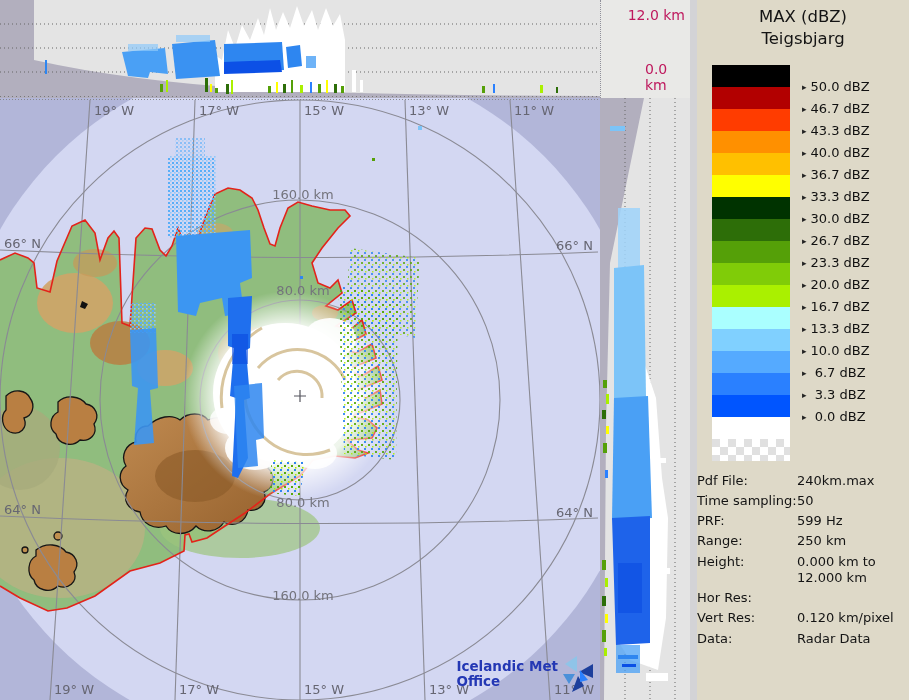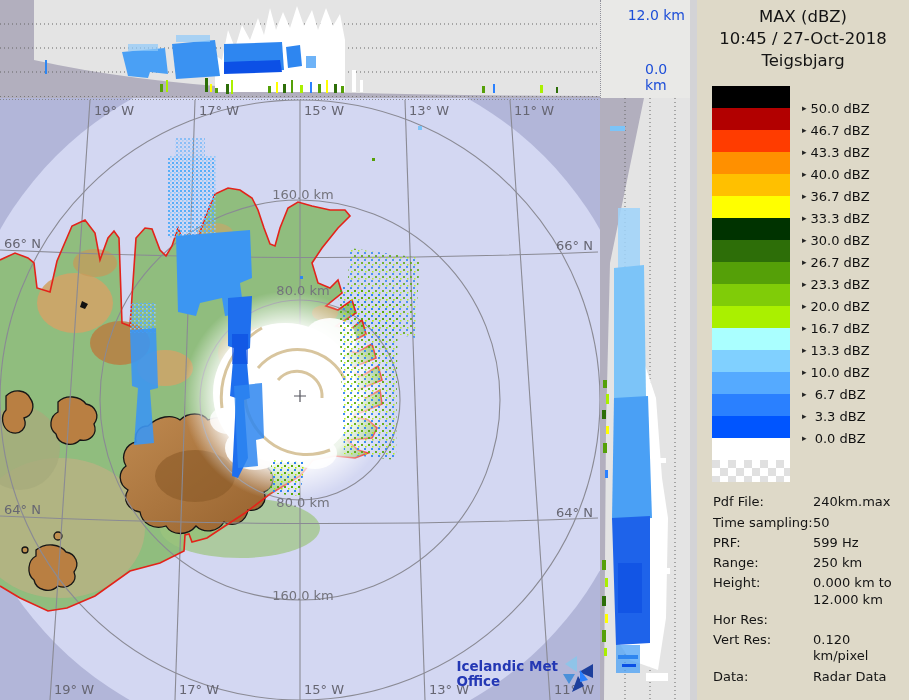--- a/index.html
+++ b/index.html
@@ -4,38 +4,38 @@
 <style>
   html,body{margin:0;padding:0;background:#888;}
   .stage{position:relative;width:909px;height:700px;overflow:hidden;
          font-family:"DejaVu Sans",sans-serif;background:#ded9c8;}
   .panel{position:absolute;}
   svg{display:block;}
 
   
   .corner{left:600px;top:0;width:90px;height:98px;background:#e9e9e7;
           border-left:1px dotted #90909a;box-sizing:border-box;
-          color:#1d4ed8;font-size:14px;}
+          color:#be185d;font-size:14px;}
   .corner .axmax{position:absolute;top:7px;right:5px;}
   .corner .axmin{position:absolute;bottom:5px;left:8px;margin-left:36px;}
 
   
   .sidebar{position:absolute;left:690px;top:0;width:219px;height:700px;
            box-sizing:border-box;border-left:7px solid #d3d3d6;
            background:#ded9c8;color:#141414;}
   .hdr{margin-top:6px;text-align:center;font-size:16.5px;line-height:1.32;}
   .legend{margin-top:15px;padding-left:15px;}
   .lrow{display:flex;height:22px;}
   .sw{width:78px;flex:none;}
   .lab{display:flex;align-items:center;transform:translateY(11px);
        font-size:13px;padding-left:12px;white-space:pre;color:#111;}
   .lab::before{content:"▸";font-size:9px;color:#222;margin-right:4px;}
   .band{width:78px;height:22px;}
   .checker{background:repeating-conic-gradient(#ffffff 0% 25%,#e0e0e0 0% 50%) 0 0/16px 16px;}
-  .meta{margin-top:12px;padding-left:16px;font-size:13px;line-height:1.25;}
+  .meta{margin-top:12px;font-size:13px;line-height:1.25;}
   .mrow{display:flex;margin-bottom:4px;}
   .ml{width:100px;flex:none;}
   .mv{white-space:pre-line;}
 
   
   .logo{position:absolute;right:4px;bottom:4px;display:flex;align-items:center;}
   .logo-text{color:#2438b4;font-weight:bold;font-size:13.5px;line-height:1.08;}
 </style>
 </head>
 <body>
@@ -279,21 +279,20 @@
         <polygon points="17,22 5,22 11,32" fill="#4a90d9"></polygon>
         <polygon points="20,24 26,34 14,40" fill="#1d3f9c"></polygon>
         <polygon points="22,18 30,28 22,30" fill="#2a80ff"></polygon>
       </svg>
     </div>
   </div>
 
   <div class="sidebar">
     <div class="hdr">
       <div>MAX (dBZ)</div>
-      <div>10:45 / 27-Oct-2018</div>
       <div>Teigsbjarg</div>
     </div>
 
     <div class="legend">
       <div>
 
           <div class="lrow">
             <div class="sw" style="background: rgb(0, 0, 0);"></div>
             <div class="lab"><span>50.0 dBZ</span></div>
           </div>

